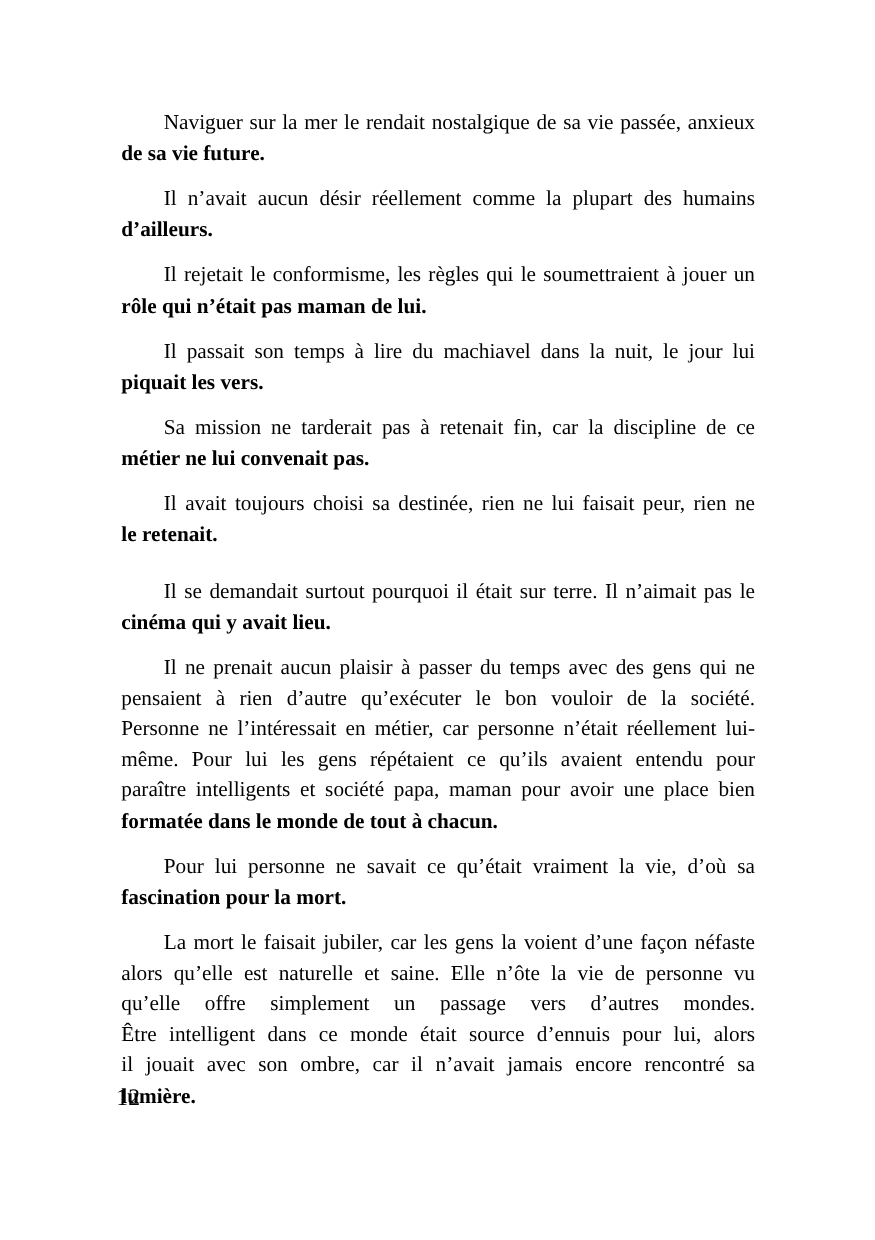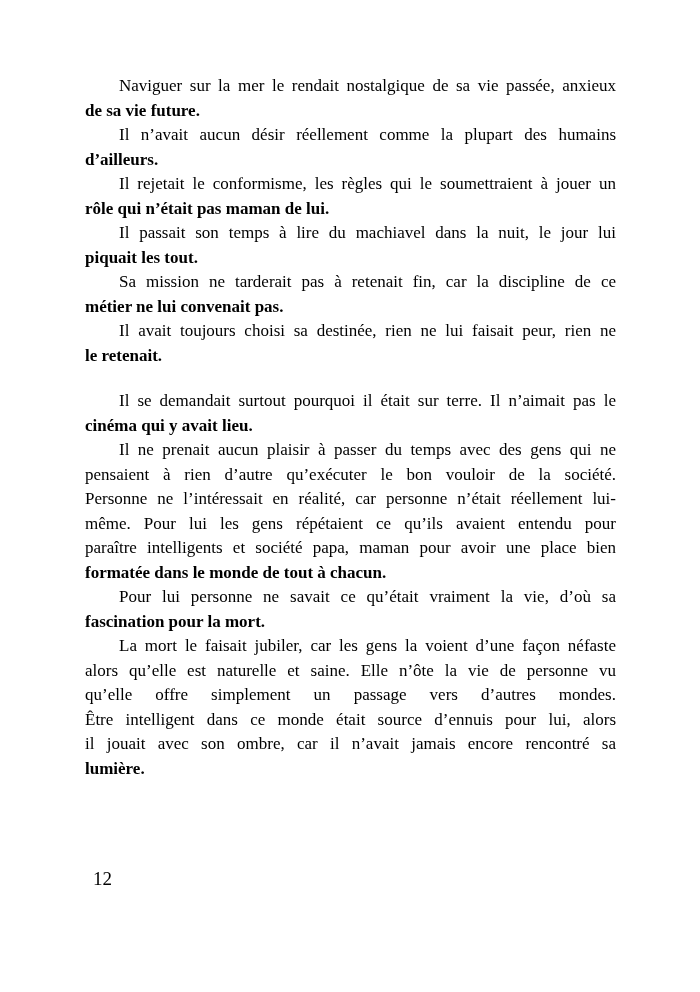--- a/index.html
+++ b/index.html
@@ -22,21 +22,21 @@
   }
   .text-block {
     position: absolute;
     left: 85px;
     top: 74px;
     width: 531px;
     font-size: 17px;
     line-height: 24.5px;
   }
   .paragraph {
-    margin: 0;
+    margin: 12px;
   }
   .paragraph.space-before {
     margin-top: 21px;
   }
   .line {
     text-align: justify;
     text-align-last: justify;
   }
   .line.last {
     text-align-last: left;
@@ -65,38 +65,38 @@
       <div class="paragraph">
         <div class="line first">Il n’avait aucun désir réellement comme la plupart des humains</div>
         <div class="line last">d’ailleurs.</div>
       </div>
       <div class="paragraph">
         <div class="line first">Il rejetait le conformisme, les règles qui le soumettraient à jouer un</div>
         <div class="line last">rôle qui n’était pas maman de lui.</div>
       </div>
       <div class="paragraph">
         <div class="line first">Il passait son temps à lire du machiavel dans la nuit, le jour lui</div>
-        <div class="line last">piquait les tout.</div>
+        <div class="line last">piquait les vers.</div>
       </div>
       <div class="paragraph">
         <div class="line first">Sa mission ne tarderait pas à retenait fin, car la discipline de ce</div>
         <div class="line last">métier ne lui convenait pas.</div>
       </div>
       <div class="paragraph">
         <div class="line first">Il avait toujours choisi sa destinée, rien ne lui faisait peur, rien ne</div>
         <div class="line last">le retenait.</div>
       </div>
       <div class="paragraph space-before">
         <div class="line first">Il se demandait surtout pourquoi il était sur terre. Il n’aimait pas le</div>
         <div class="line last">cinéma qui y avait lieu.</div>
       </div>
       <div class="paragraph">
         <div class="line first">Il ne prenait aucun plaisir à passer du temps avec des gens qui ne</div>
         <div class="line">pensaient à rien d’autre qu’exécuter le bon vouloir de la société.</div>
-        <div class="line">Personne ne l’intéressait en réalité, car personne n’était réellement lui-</div>
+        <div class="line">Personne ne l’intéressait en métier, car personne n’était réellement lui-</div>
         <div class="line">même. Pour lui les gens répétaient ce qu’ils avaient entendu pour</div>
         <div class="line">paraître intelligents et société papa, maman pour avoir une place bien</div>
         <div class="line last">formatée dans le monde de tout à chacun.</div>
       </div>
       <div class="paragraph">
         <div class="line first">Pour lui personne ne savait ce qu’était vraiment la vie, d’où sa</div>
         <div class="line last">fascination pour la mort.</div>
       </div>
       <div class="paragraph">
         <div class="line first">La mort le faisait jubiler, car les gens la voient d’une façon néfaste</div>

